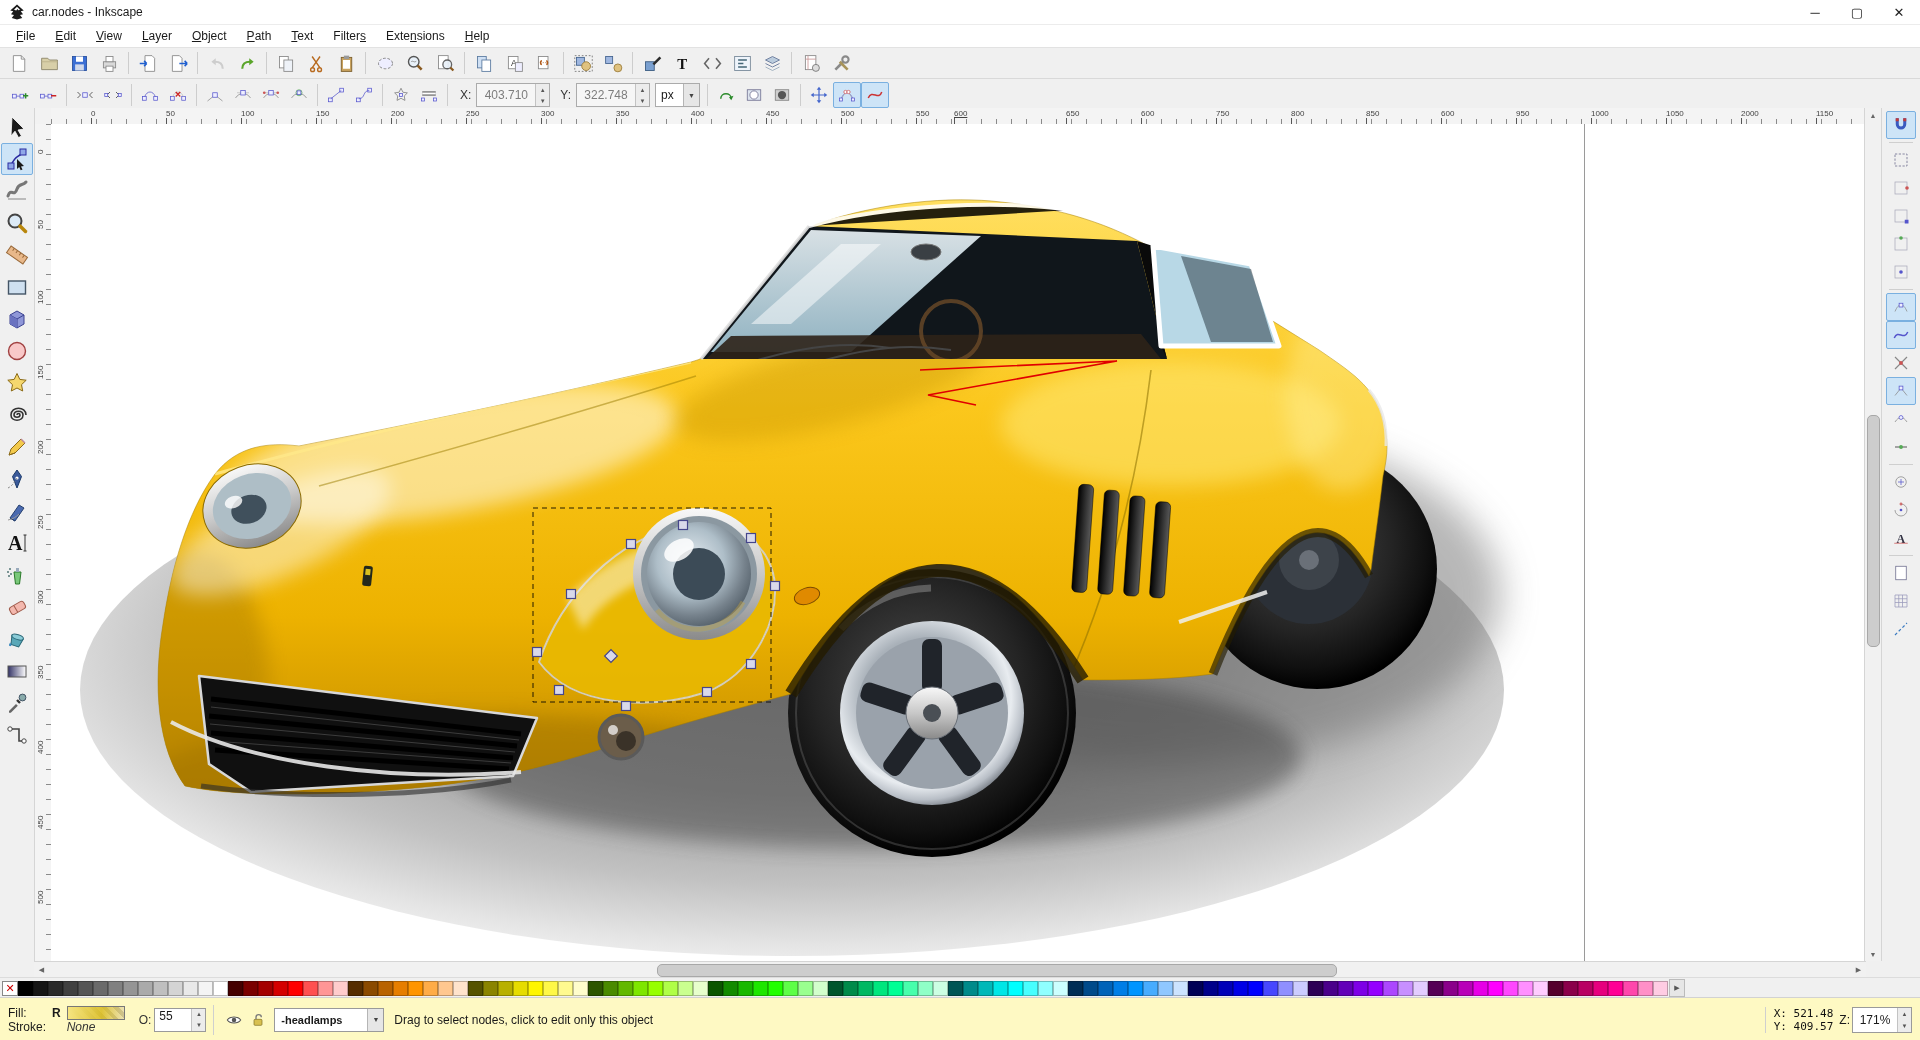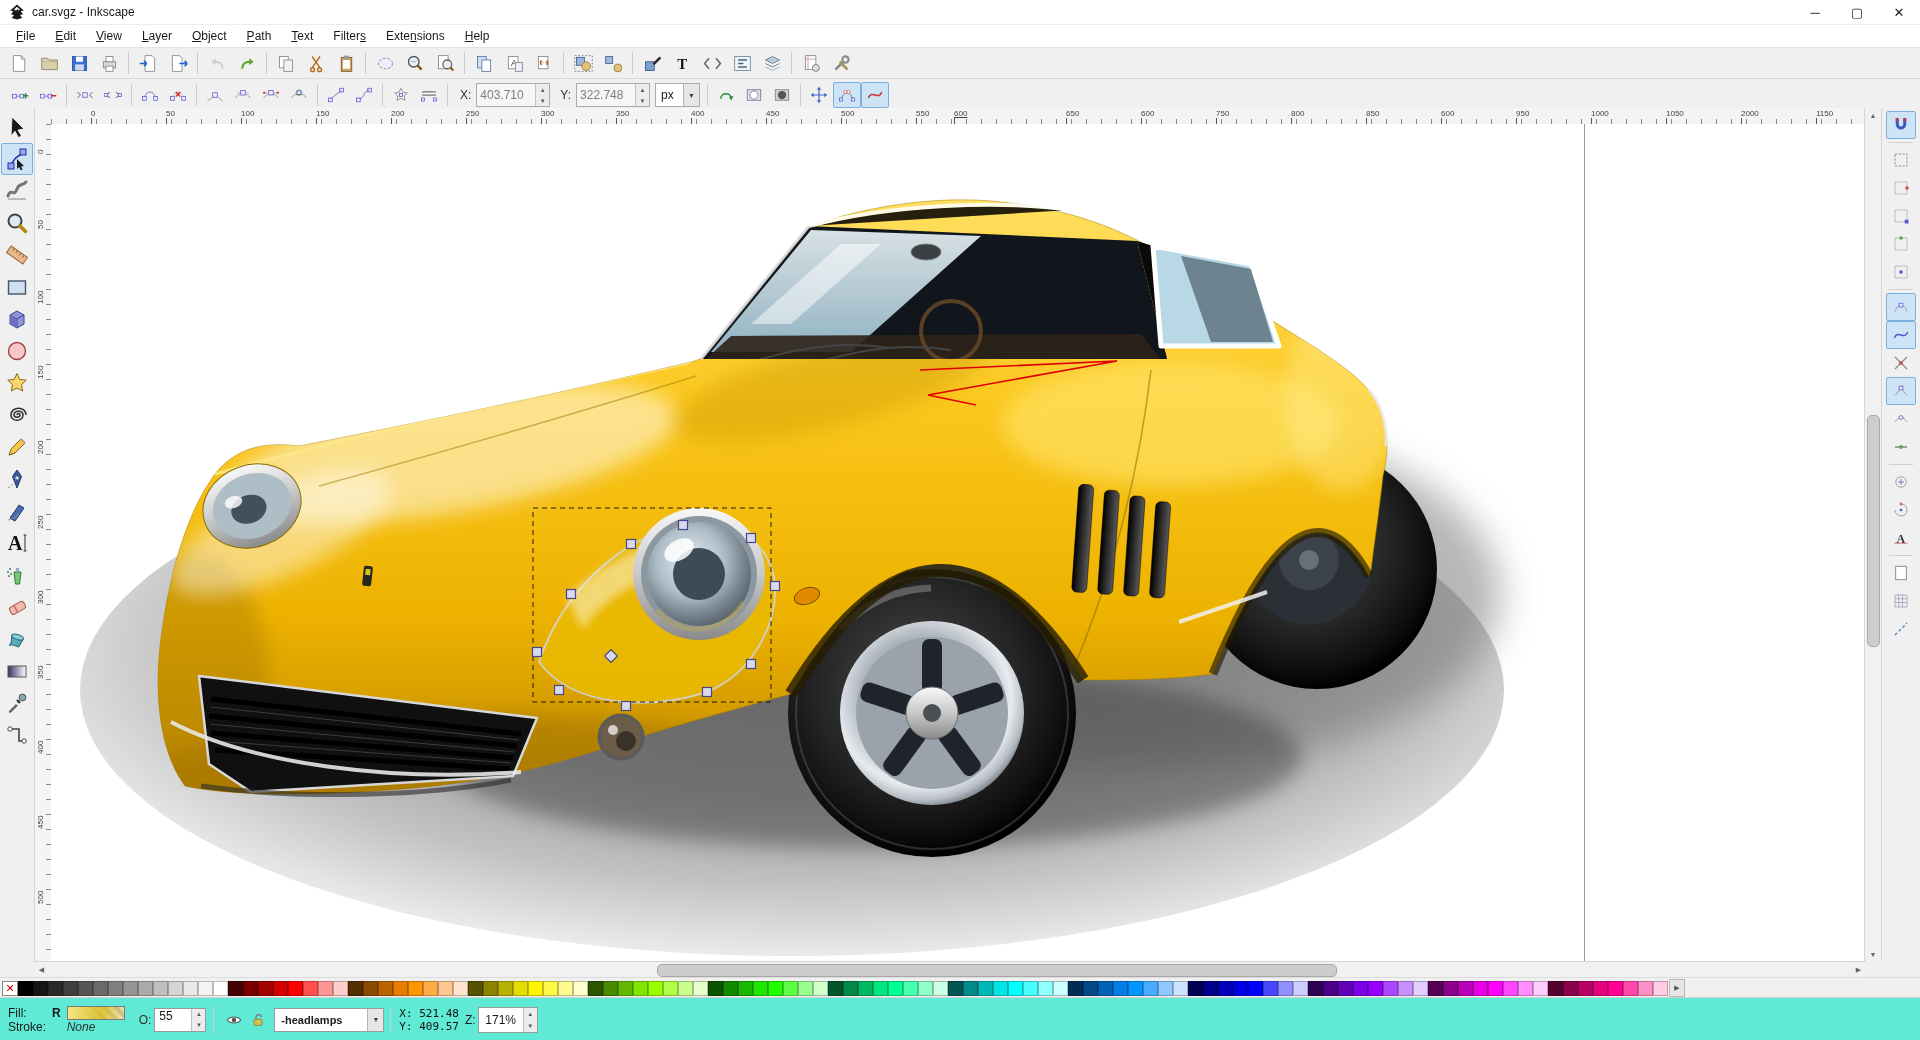--- a/index.html
+++ b/index.html
@@ -19,21 +19,21 @@
   .cmdbar{height:30px;background:#f0f0f0;border-bottom:1px solid #d9d9d9;display:flex;align-items:center;padding:0 4px;}
   .ctrlbar{height:32px;background:#f0f0f0;border-bottom:1px solid #cfcfcf;display:flex;align-items:center;padding:0 6px;}
   .tbtn{width:28px;height:26px;display:flex;align-items:center;justify-content:center;border:1px solid transparent;border-radius:2px;flex:none;}
   .tbtn svg{width:21px;height:21px;}
   .tbtn.small{width:26px;height:24px;}
   .tbtn.small svg{width:18px;height:18px;}
   .tbtn.disabled{opacity:.40;}
   .tbtn.pressed{background:#cde4f7;border-color:#7ab0e0;}
   .sep{width:1px;height:22px;background:#cdcdcd;margin:0 4px;flex:none;}
   .field{display:flex;align-items:center;background:#f6f6f6;border:1px solid #ababab;height:22px;margin:0 2px;}
-  .field .val{width:52px;text-align:left;padding:0 3px;color:#7d7d7d;font-size:12px;}
+  .field .val{width:52px;text-align:center;padding:0 3px;color:#7d7d7d;font-size:12px;}
   .spin{display:flex;flex-direction:column;width:13px;border-left:1px solid #c3c3c3;height:100%;}
   .spin div{flex:1;display:flex;align-items:center;justify-content:center;font-size:6px;color:#555;background:#ececec;}
   .lbl{margin:0 3px 0 8px;color:#333;}
   .unitbox{display:flex;align-items:center;background:#fff;border:1px solid #ababab;height:22px;padding-left:5px;margin:0 3px;}
   .unitbox .uval{width:22px;}
   .ddbtn{width:15px;height:100%;background:#e6e6e6;border-left:1px solid #b5b5b5;display:flex;align-items:center;justify-content:center;font-size:7px;color:#444;}
   
   .main{position:absolute;top:108px;left:0;right:0;height:853px;display:flex;}
   .toolbox{width:34px;background:#f0f0f0;border-right:1px solid #d5d5d5;display:flex;flex-direction:column;align-items:center;padding-top:3px;}
   .tool{width:30px;height:30px;display:flex;align-items:center;justify-content:center;border:1px solid transparent;border-radius:2px;flex:none;}
@@ -62,21 +62,21 @@
   .vsep{height:1px;width:24px;background:#cfcfcf;margin:3px 0;flex:none;}
   
   .hscroll{position:absolute;left:34px;right:54px;top:961px;height:16px;background:#f1f1f1;border-top:1px solid #d5d5d5;}
   .hthumb{position:absolute;top:2px;height:11px;left:34%;width:37%;background:#cdcdcd;border:1px solid #a8a8a8;border-radius:5px;}
   .harrow{position:absolute;top:0;width:15px;height:100%;display:flex;align-items:center;justify-content:center;font-size:7px;color:#666;}
   .palette{position:absolute;left:0;right:0;top:977px;height:20px;background:#f0f0f0;border-top:1px solid #dcdcdc;display:flex;align-items:center;overflow:hidden;padding-left:2px;}
   .swatch{flex:0 0 15px;height:15px;border:1px solid rgba(0,0,0,.25);margin-right:0px;box-sizing:border-box;}
   .noneswatch{flex:0 0 16px;height:15px;background:#fff;border:1px solid #888;color:#c00;font-size:11px;line-height:13px;text-align:center;box-sizing:border-box;}
   .palarrow{flex:0 0 14px;height:16px;display:flex;align-items:center;justify-content:center;font-size:7px;color:#555;background:#e6e6e6;border:1px solid #bbb;margin-left:1px;}
   
-  .statusbar{position:absolute;left:0;right:0;top:997px;height:43px;background:#5eead4;border-top:1px solid #d2d2d2;display:flex;align-items:center;font-size:12px;}
+  .statusbar{position:absolute;left:0;right:0;top:997px;height:43px;background:#fef9c3;border-top:1px solid #d2d2d2;display:flex;align-items:center;font-size:12px;}
   .fsblock{display:grid;grid-template-columns:auto auto auto;grid-column-gap:6px;align-items:center;padding:0 6px 0 8px;line-height:14px;}
   .fillswatch{width:56px;height:12px;border:1px solid #777;
       background-image:linear-gradient(90deg,rgba(246,228,128,1) 0%,rgba(216,185,20,.85) 60%,rgba(200,170,30,.35) 100%),
       repeating-linear-gradient(45deg,#cfcfcf 0 4px,#ffffff 4px 8px);}
   .stroke-none{font-style:italic;color:#333;}
   .spinbox{display:flex;background:#fff;border:1px solid #9a9a9a;height:22px;}
   .spinbox .num{width:32px;text-align:left;padding-left:4px;}
   .statussep{width:1px;height:30px;background:#cfcfcf;margin:0 7px;}
   .layerbox{display:flex;align-items:center;background:#fff;border:1px solid #9a9a9a;height:22px;margin-left:5px;}
   .layerbox .lval{width:86px;padding-left:6px;font-weight:bold;font-size:11px;}
@@ -90,21 +90,21 @@
 </head>
 <body>
 
 <div class="app">
 
   <div class="titlebar">
     <svg class="appicon" viewBox="0 0 24 24">
       <path d="M12 2L21 10l-4 1 3 4-4 1 3 4-7 2-7-2 3-4-4-1 3-4-4-1z" fill="#1a1a1a"></path>
       <path d="M8 9l4-4 4 4-2 .5-1.5-1.5L11 10z" fill="#fff"></path>
     </svg>
-    <span class="titletext">car.svgz - Inkscape</span>
+    <span class="titletext">car.nodes - Inkscape</span>
     <div class="winbtns">
       <div class="winbtn">─</div>
       <div class="winbtn">▢</div>
       <div class="winbtn">✕</div>
     </div>
   </div>
 
   <div class="menubar" id="menubar">
       <span class="menu-item"><u>F</u>ile</span>
       <span class="menu-item"><u>E</u>dit</span>
@@ -1133,20 +1133,21 @@
     <span class="eyelock">
       <svg viewBox="0 0 24 24">
         <rect x="6" y="11" width="12" height="9" rx="1.5" fill="#d8c050" stroke="#7a6a20"></rect>
         <path d="M9 11V8a4 4 0 0 1 8 0" fill="none" stroke="#7a7a7a" stroke-width="2"></path>
       </svg>
     </span>
     <span class="layerbox">
       <span class="lval">-headlamps</span>
       <span class="ddbtn">▼</span>
     </span>
+    <span class="msg">Drag to select nodes, click to edit only this object</span>
     <div class="xyblock">
       <div><span>X:</span> <span>521.48</span></div>
       <div><span>Y:</span> <span>409.57</span></div>
     </div>
     <span>Z:</span>
     <span class="zoombox">
       <span class="num">171%</span>
       <span class="spin">
           <div>▲</div>
           <div>▼</div>

